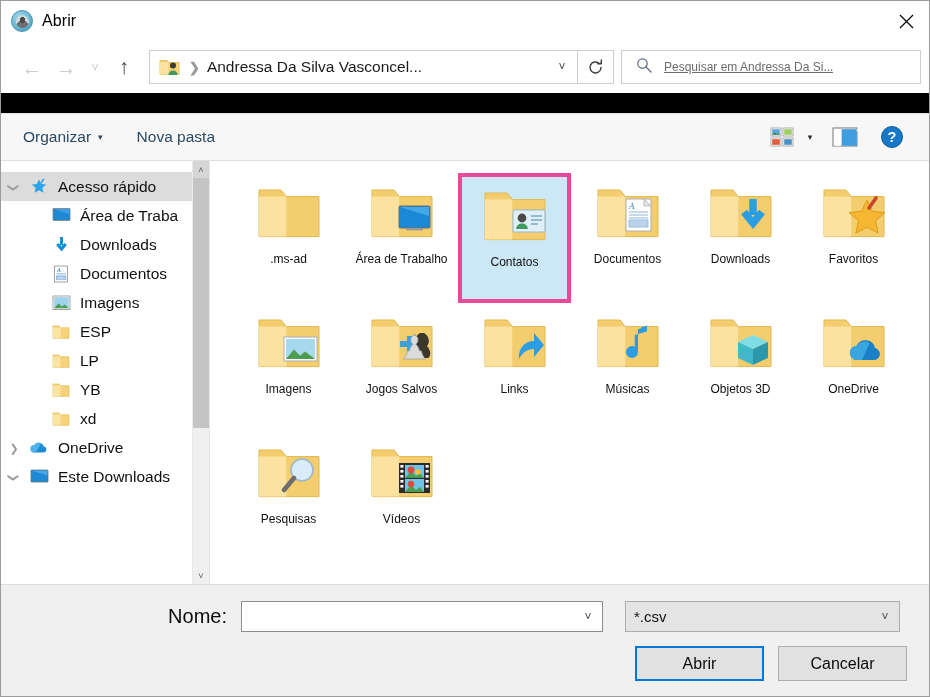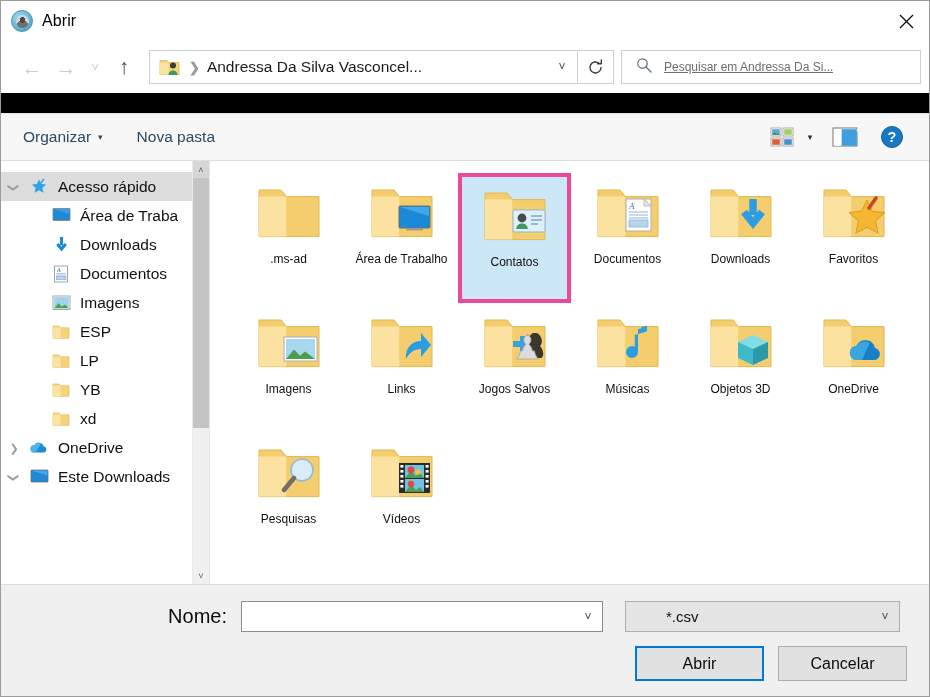--- a/index.html
+++ b/index.html
@@ -203,21 +203,21 @@
   }
   .combo {
     height: 31px; background: #ffffff; border: 1px solid #8c8c8c;
     display: flex; align-items: center; cursor: text;
   }
   .combo .val { font-size: 15px; color: #101010; padding-left: 8px; flex: 1 1 auto; overflow: hidden; white-space: nowrap; }
   .combo .cv { width: 28px; text-align: center; color: #4a4a4a; font-size: 12px; flex: 0 0 28px; cursor: pointer; }
   .name-combo { width: 362px; flex: 0 0 362px; }
   .type-combo {
     width: 275px; height: 31px; background: #e4e4e4; border: 1px solid #adadad;
-    display: flex; align-items: center; margin-left: 22px; flex: 0 0 275px; cursor: pointer; padding-left: 32px;
+    display: flex; align-items: center; margin-left: 22px; flex: 0 0 275px; cursor: pointer;
   }
   .type-combo .val { font-size: 15px; color: #101010; padding-left: 8px; flex: 1 1 auto; }
   .type-combo .cv { width: 28px; text-align: center; color: #4a4a4a; font-size: 12px; flex: 0 0 28px; }
 
   .btn-row { display: flex; justify-content: flex-end; padding: 14px 22px 0 0; gap: 14px; }
   .btn {
     width: 129px; height: 35px; font-size: 16px; color: #0b0b0b;
     background: #e1e1e1; border: 1px solid #adadad;
     display: flex; align-items: center; justify-content: center; cursor: pointer;
   }
@@ -525,33 +525,33 @@
               <rect x="31" y="26" width="33" height="24" fill="#ffffff" stroke="#b7b7b7" stroke-width="1.2"></rect>
               <rect x="33" y="28" width="29" height="20" fill="#a6d8ee"></rect>
               <path d="M33 48 l8-9.6 l6 6.4 l5-4.2 l10 7.4 z" fill="#4e9c50"></path>
             </svg></div>
           <div class="tile-label">Imagens</div>
         </div>
         <div class="tile">
           <div class="tile-icon"><svg width="72" height="62" viewBox="0 0 72 62">
               <path d="M6 9 h22 l5.4 6.6 H66 v40 H6 Z" fill="#f4cd6e" stroke="#e0b84f" stroke-width="1"></path>
               <path d="M6 15.6 h27.2 v40 H6 Z" fill="#fbe2a0"></path>
-              <path d="M40 48 c-1-11 6-18 15-18 v-8 l10 12 l-10 12 v-8 c-7 0-12 4-15 10 z" fill="#2a9de3"></path>
-            </svg></div>
-          <div class="tile-label">Links</div>
-        </div>
-        <div class="tile">
-          <div class="tile-icon"><svg width="72" height="62" viewBox="0 0 72 62">
-              <path d="M6 9 h22 l5.4 6.6 H66 v40 H6 Z" fill="#f4cd6e" stroke="#e0b84f" stroke-width="1"></path>
-              <path d="M6 15.6 h27.2 v40 H6 Z" fill="#fbe2a0"></path>
               <path d="M34 30 h7 v-5 h6 v5 h5 v6 h-5 v6 h-6 v-6 h-7 z" fill="#3ba0e0"></path>
               <path d="M58 22 c5 3 6.5 9 3 13 c3.5 4 4.5 9 1.5 12 h-13 c-3-3 -2-8 1.5-12 c-3.5-4 -2-10 3-13 z" fill="#222" opacity=".88"></path>
               <path d="M47 24 c3 0 5 2.2 5 5 c0 2.2-1.4 3.3-2 4.4 c1.8 1.6 3 4 3.4 6.6 h2 c.6 3.6 2 6 4 8 h-22 c2-2 3.4-4.4 4-8 h2 c.4-2.6 1.6-5 3.4-6.6 c-.6-1.1-2-2.2-2-4.4 c0-2.8 2-5 5-5 z" fill="#dcdcdc" stroke="#a8a8a8" stroke-width=".9"></path>
             </svg></div>
           <div class="tile-label">Jogos Salvos</div>
+        </div>
+        <div class="tile">
+          <div class="tile-icon"><svg width="72" height="62" viewBox="0 0 72 62">
+              <path d="M6 9 h22 l5.4 6.6 H66 v40 H6 Z" fill="#f4cd6e" stroke="#e0b84f" stroke-width="1"></path>
+              <path d="M6 15.6 h27.2 v40 H6 Z" fill="#fbe2a0"></path>
+              <path d="M40 48 c-1-11 6-18 15-18 v-8 l10 12 l-10 12 v-8 c-7 0-12 4-15 10 z" fill="#2a9de3"></path>
+            </svg></div>
+          <div class="tile-label">Links</div>
         </div>
         <div class="tile">
           <div class="tile-icon"><svg width="72" height="62" viewBox="0 0 72 62">
               <path d="M6 9 h22 l5.4 6.6 H66 v40 H6 Z" fill="#f4cd6e" stroke="#e0b84f" stroke-width="1"></path>
               <path d="M6 15.6 h27.2 v40 H6 Z" fill="#fbe2a0"></path>
               <path d="M46 18 v23 a6 6 0 1 1 -3.2-5.3 V24 l12-3.6 v-4 z" fill="#2a9de3"></path>
               <path d="M49 16.4 l6 -1.8 v5 l-6 1.8 z" fill="#2a9de3"></path>
             </svg></div>
           <div class="tile-label">Músicas</div>
         </div>

